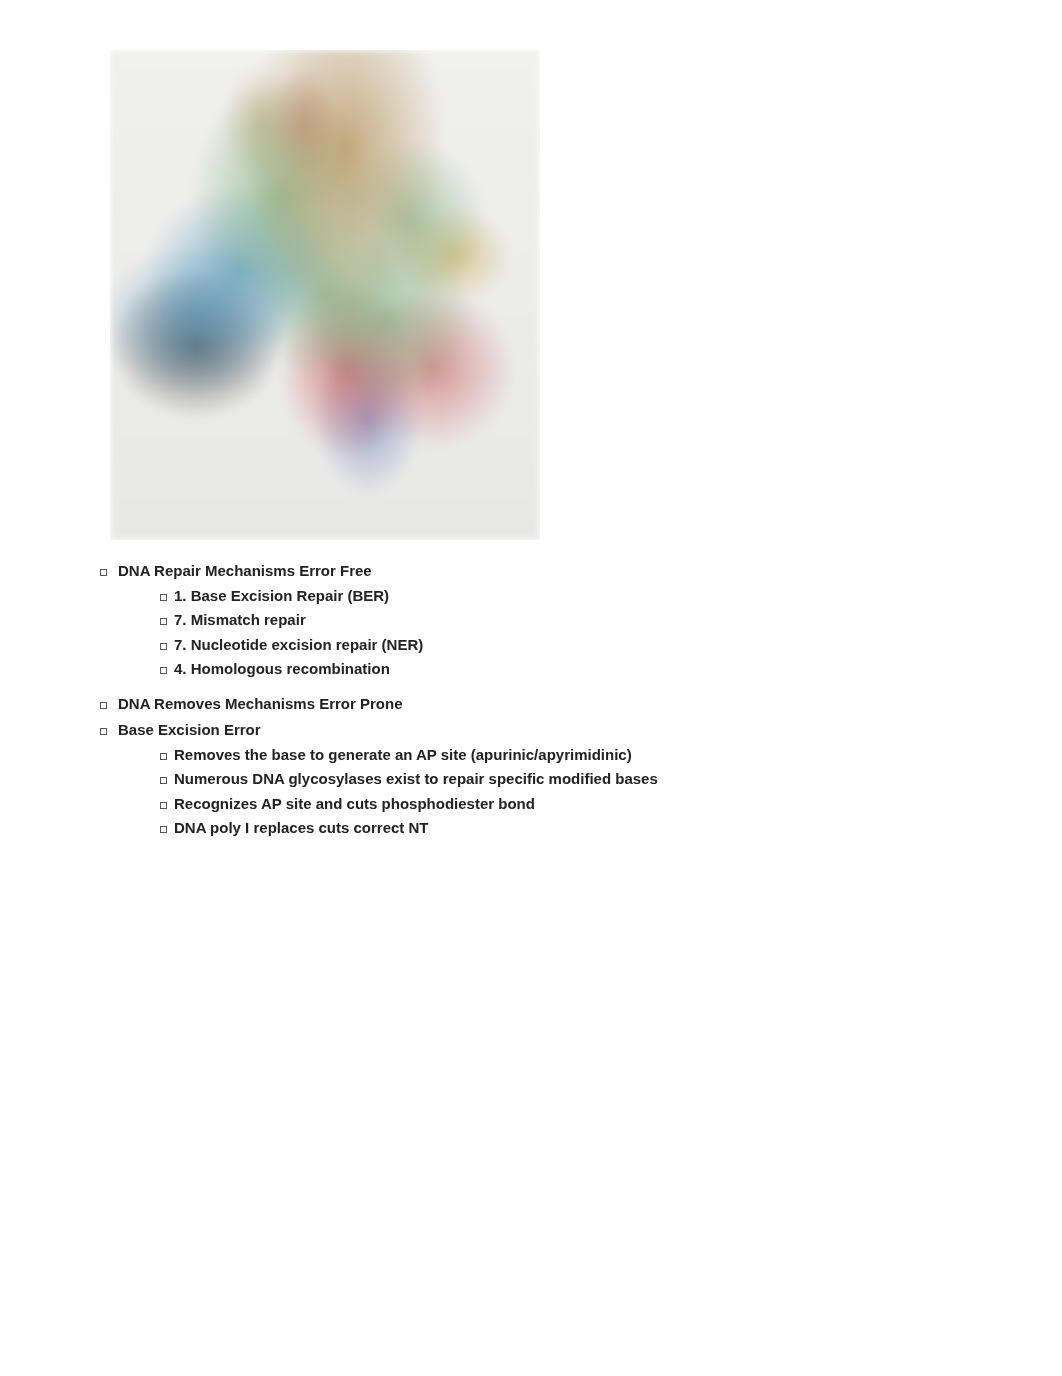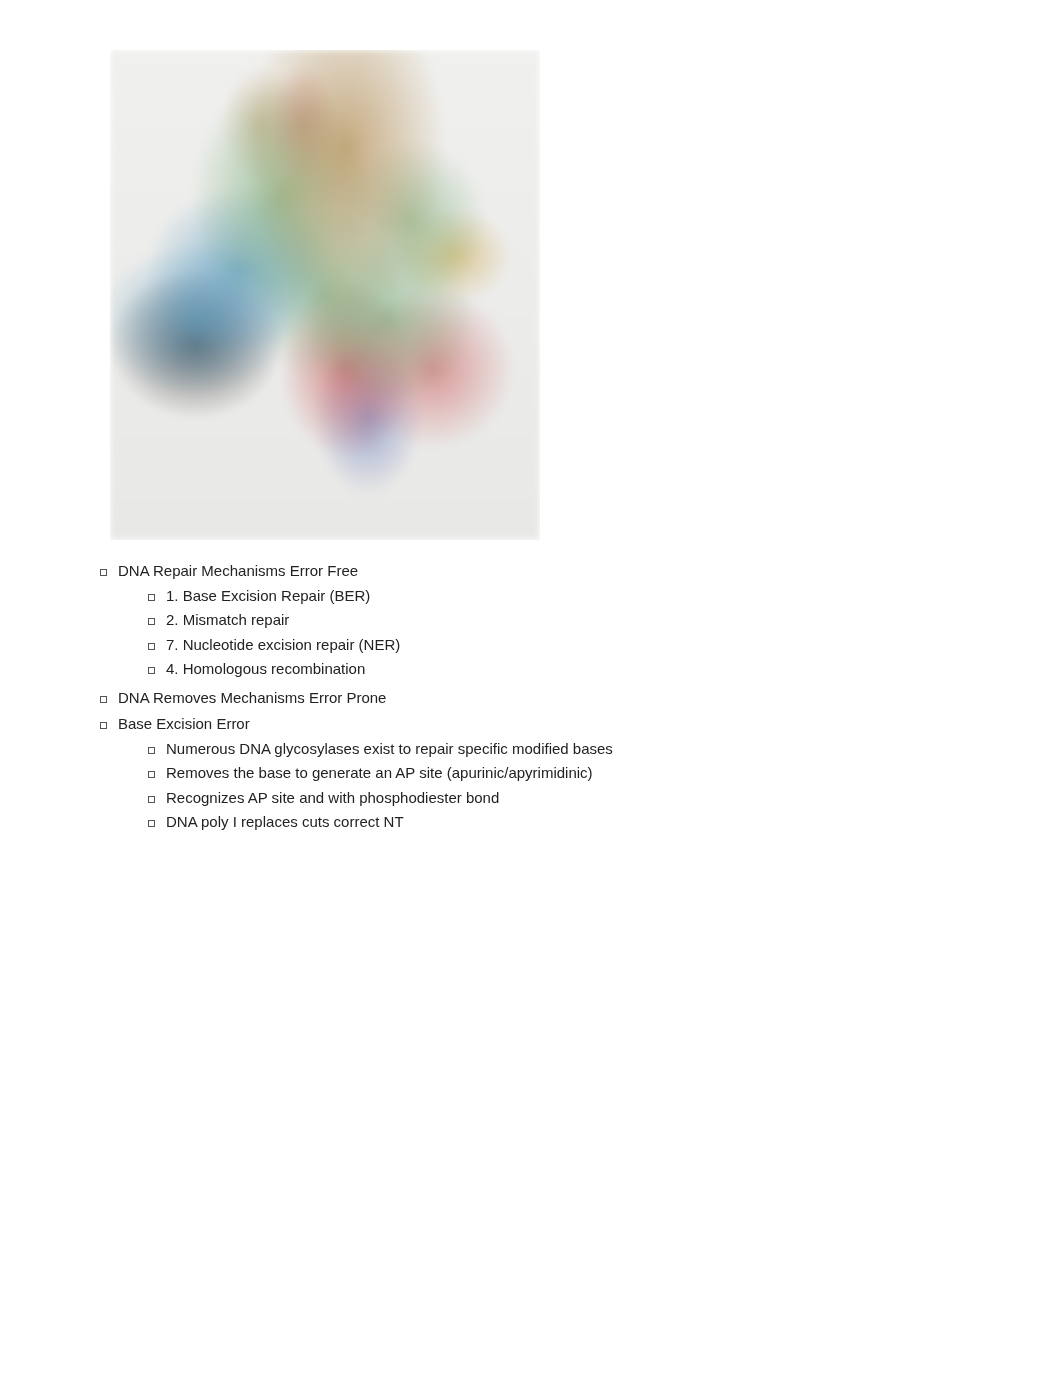--- a/index.html
+++ b/index.html
@@ -69,33 +69,35 @@
       display: inline-block;
       width: 18px;
       min-width: 18px;
       font-size: 8px;
       padding-top: 4px;
       color: #555;
     }
 
     ul.main-list > li > .item-content {
       flex: 1;
+      font-weight: bold;
     }
 
     .item-label {
       font-size: 15px;
       line-height: 1.5;
       color: #222;
     }
 
     ul.sub-list {
       list-style: none;
       padding: 0;
-      margin: 0;
+      margin: 8px;
       margin-top: 2px;
+      text-align: center;
     }
 
     ul.sub-list > li {
       display: flex;
       align-items: flex-start;
       margin-bottom: 2px;
       padding-left: 30px;
     }
 
     ul.sub-list > li > .bullet {
@@ -139,21 +141,21 @@
       </span>
       <div class="item-content">
         <span class="item-label">DNA Repair Mechanisms Error Free</span>
         <ul class="sub-list">
           <li>
             <span class="bullet"><span class="square-bullet"></span></span>
             <span class="item-label">1. Base Excision Repair (BER)</span>
           </li>
           <li>
             <span class="bullet"><span class="square-bullet"></span></span>
-            <span class="item-label">2. Mismatch repair</span>
+            <span class="item-label">7. Mismatch repair</span>
           </li>
           <li>
             <span class="bullet"><span class="square-bullet"></span></span>
             <span class="item-label">7. Nucleotide excision repair (NER)</span>
           </li>
           <li>
             <span class="bullet"><span class="square-bullet"></span></span>
             <span class="item-label">4. Homologous recombination</span>
           </li>
         </ul>
@@ -171,29 +173,29 @@
 
     <li>
       <span class="bullet">
         <span class="square-bullet"></span>
       </span>
       <div class="item-content">
         <span class="item-label">Base Excision Error</span>
         <ul class="sub-list">
           <li>
             <span class="bullet"><span class="square-bullet"></span></span>
+            <span class="item-label">Removes the base to generate an AP site (apurinic/apyrimidinic)</span>
+          </li>
+          <li>
+            <span class="bullet"><span class="square-bullet"></span></span>
             <span class="item-label">Numerous DNA glycosylases exist to repair specific modified bases</span>
           </li>
           <li>
             <span class="bullet"><span class="square-bullet"></span></span>
-            <span class="item-label">Removes the base to generate an AP site (apurinic/apyrimidinic)</span>
-          </li>
-          <li>
-            <span class="bullet"><span class="square-bullet"></span></span>
-            <span class="item-label">Recognizes AP site and with phosphodiester bond</span>
+            <span class="item-label">Recognizes AP site and cuts phosphodiester bond</span>
           </li>
           <li>
             <span class="bullet"><span class="square-bullet"></span></span>
             <span class="item-label">DNA poly I replaces cuts correct NT</span>
           </li>
         </ul>
       </div>
     </li>
   </ul>
 </div>

